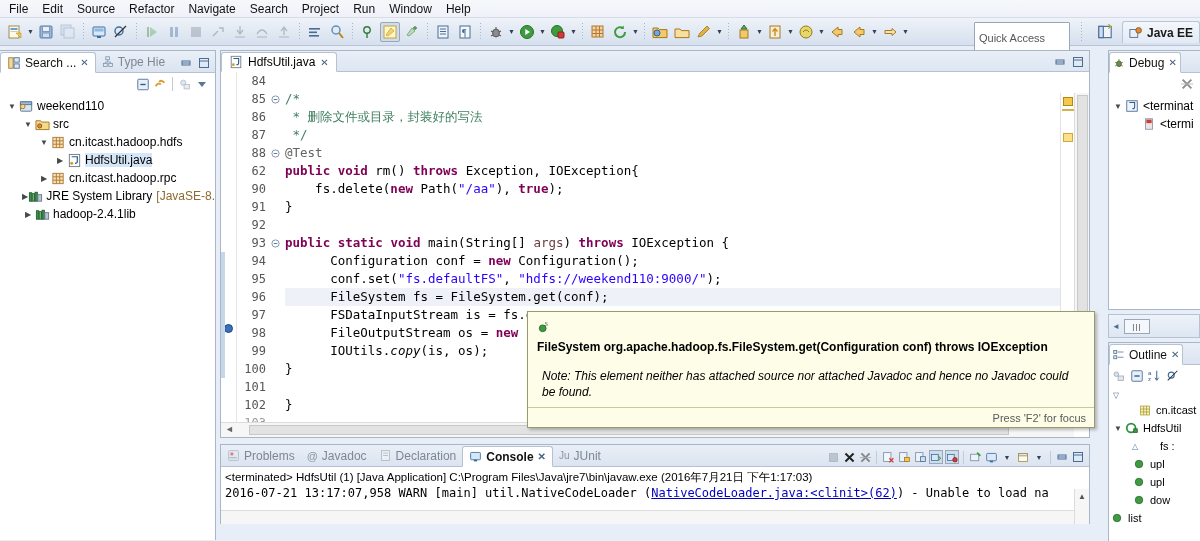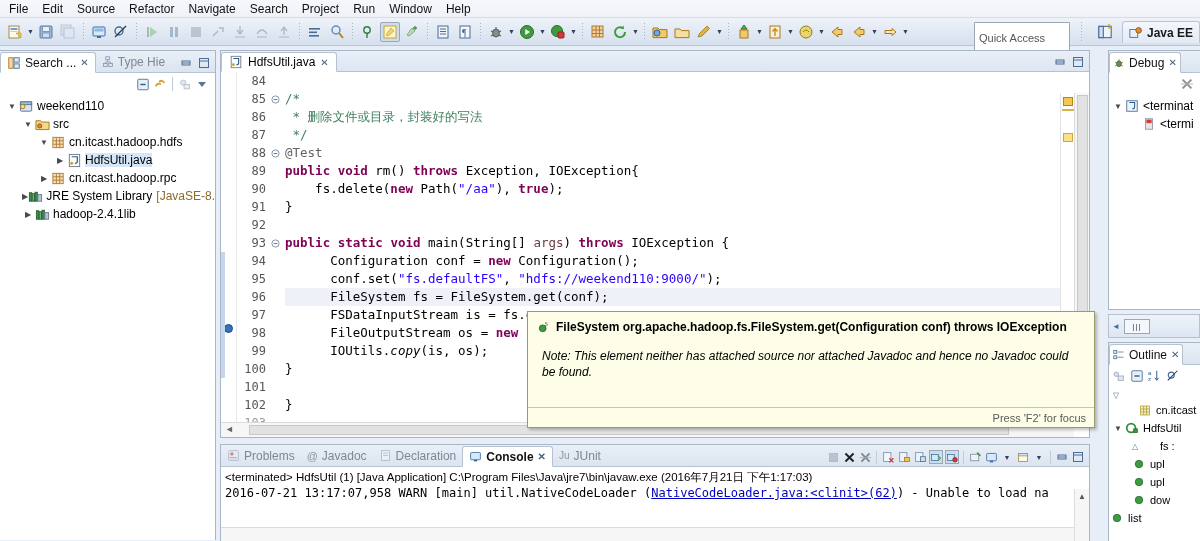--- a/index.html
+++ b/index.html
@@ -160,31 +160,31 @@
   .ed-annobar { position:absolute; right:15px; top:21px; bottom:15px; width:14px; background:#fff; border-left:1px solid #e3e3e3;}
   .anno-sq { position:absolute; left:2px; width:10px; height:9px; }
 
   
   .tooltip {
     position:absolute; left: 527px; top: 311px; width: 568px; height: 117px;
     background:#fefee8; border:1px solid #9a9a6a;
     box-shadow: 2px 2px 3px rgba(0,0,0,.25);
     font-size: 12px; color:#000; z-index: 40;
   }
-  .tt-head { display:flex; align-items:flex-start; gap:6px; padding: 8px 10px 0 9px; }
+  .tt-head { display:flex; align-items:flex-start; gap:6px; padding: 8px 10px 0 9px; flex-direction: column; }
   .tt-title { font-weight:bold; font-size:12px; line-height:14px; }
   .tt-note { padding: 14px 12px 0 14px; font-style: italic; line-height:16px; }
   .tt-foot {
     position:absolute; left:0; right:0; bottom:0; height:20px;
     border-top:1px solid #c8c8a0; display:flex; align-items:center; justify-content:flex-end;
     padding-right:8px; font-size:11px; color:#5a5a5a;
   }
 
   
-  #console-view { left: 220px; top: 444px; width: 870px; height: 97px; border-bottom:none; }
+  #console-view { left: 220px; top: 444px; width: 870px; height: 80px; border-bottom:none; }
   .con-body { position:absolute; top:22px; left:0; right:0; bottom:0; background:#fff; }
   .con-line1 {
     font-size: 11.5px; padding: 3px 4px 0 4px; white-space:nowrap; overflow:hidden;
   }
   .con-out {
     font-family:"DejaVu Sans Mono", monospace; font-size:12px; line-height:17px;
     padding-left:4px; white-space:nowrap; overflow:hidden;
   }
   .con-link { color:#0000c0; text-decoration: underline; }
   .con-vscroll { position:absolute; right:0; top:22px; bottom:0; width:15px; background:#f6f6f6; border-left:1px solid #dcdcdc;}
@@ -676,21 +676,21 @@
         <div style="position:absolute;top:252px;left:3px;width:9px;height:9px;border-radius:50%;background:#3a70b5;border:1px solid #1d4a84;"></div>
         <div style="position:absolute;top:180px;left:0;width:4px;height:126px;background:#c7d7ea;"></div>
       </div>
 
       <div class="ed-gutter">
         <div class="gline">84</div>
         <div class="gline">85</div>
         <div class="gline">86</div>
         <div class="gline">87</div>
         <div class="gline">88</div>
-        <div class="gline">89</div>
+        <div class="gline">62</div>
         <div class="gline">90</div>
         <div class="gline">91</div>
         <div class="gline">92</div>
         <div class="gline">93</div>
         <div class="gline">94</div>
         <div class="gline">95</div>
         <div class="gline">96</div>
         <div class="gline">97</div>
         <div class="gline">98</div>
         <div class="gline">99</div>

